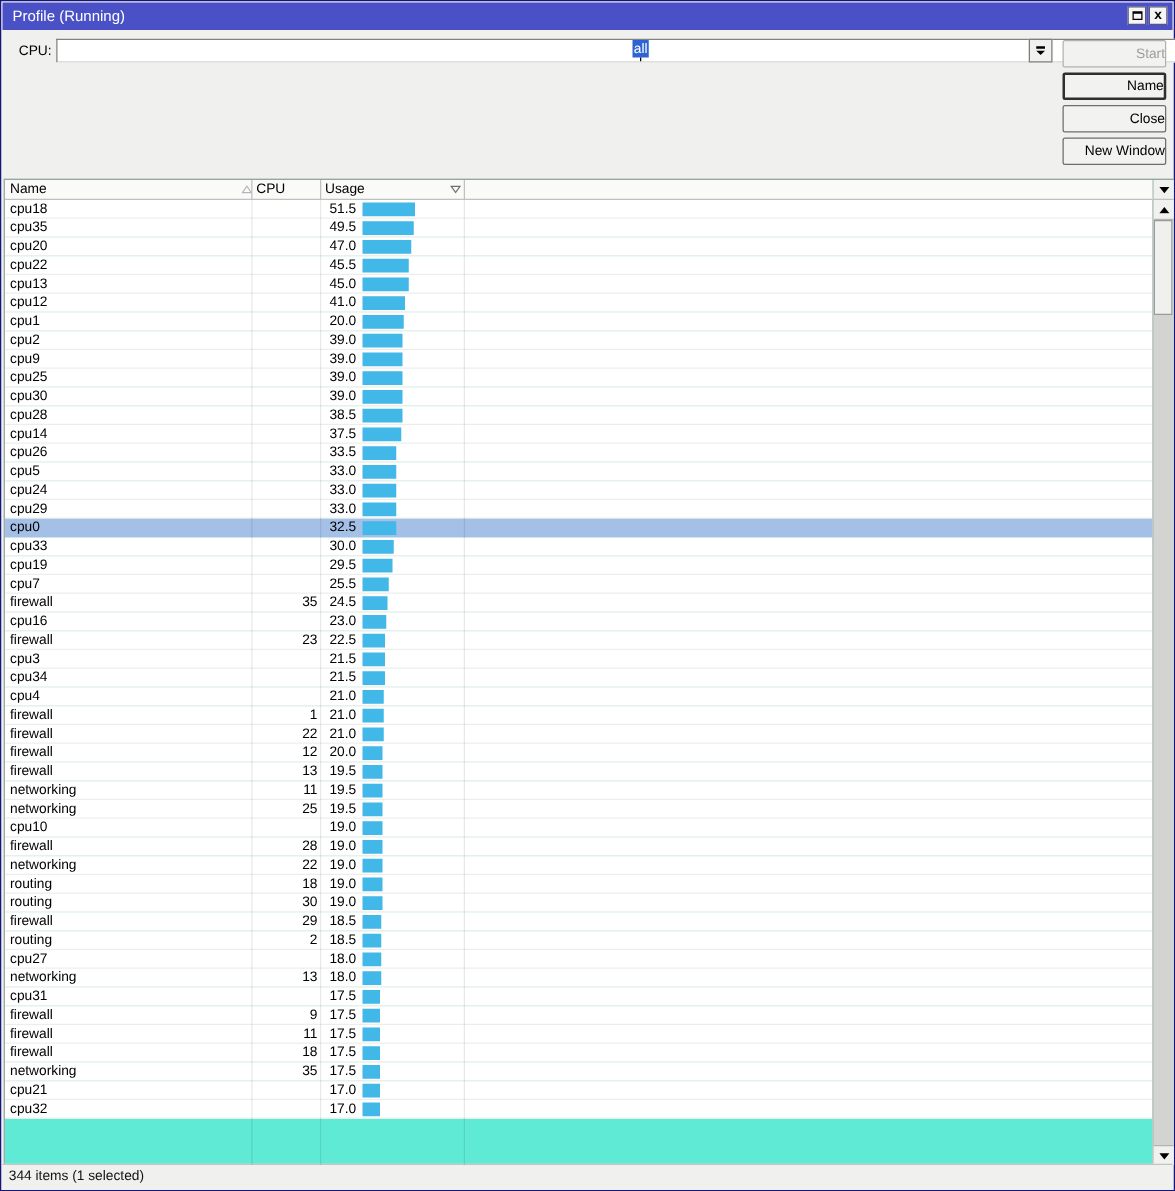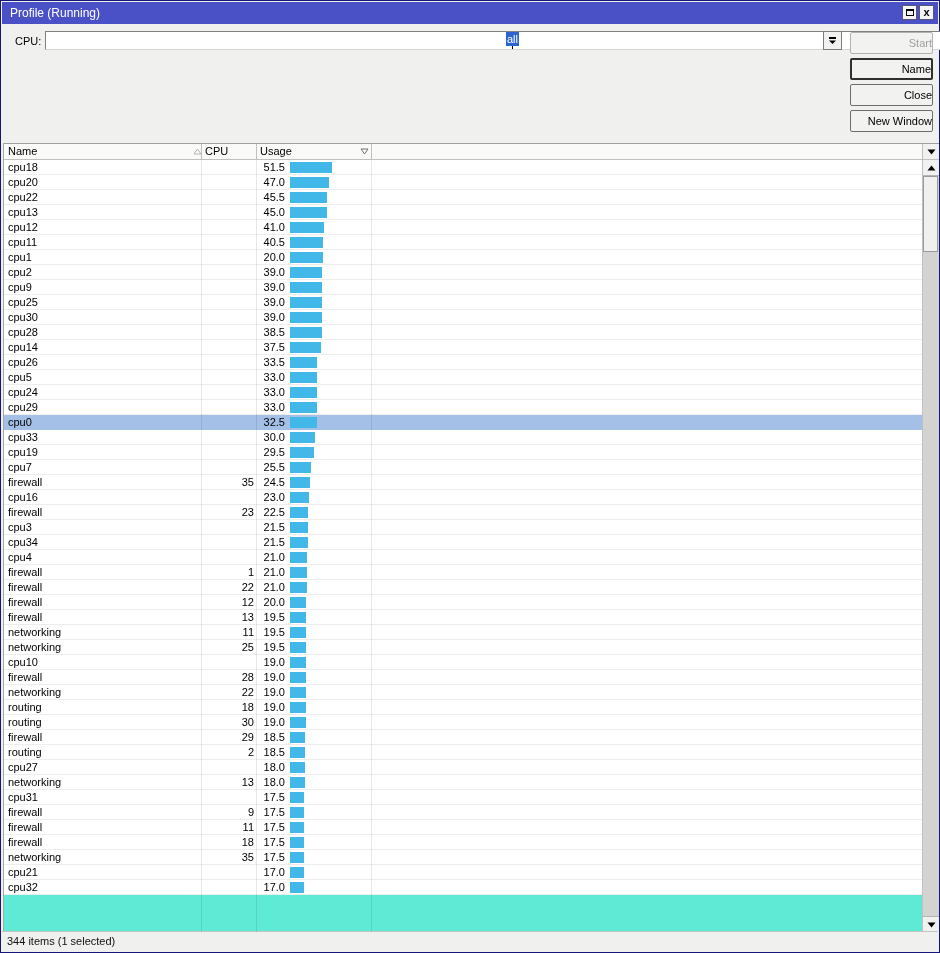--- a/index.html
+++ b/index.html
@@ -141,20 +141,26 @@
     </div>
 
     <div class="tbody">
         <div class="row">
     <div class="cell c-name">cpu18</div>
     <div class="cell c-cpu"></div>
     <div class="cell c-usage">51.5</div>
     <div class="usage-bar" style="width: 42px;"></div>
   </div>
         <div class="row">
+    <div class="cell c-name">cpu35</div>
+    <div class="cell c-cpu"></div>
+    <div class="cell c-usage">49.5</div>
+    <div class="usage-bar" style="width: 41px;"></div>
+  </div>
+        <div class="row">
     <div class="cell c-name">cpu20</div>
     <div class="cell c-cpu"></div>
     <div class="cell c-usage">47.0</div>
     <div class="usage-bar" style="width: 39px;"></div>
   </div>
         <div class="row">
     <div class="cell c-name">cpu22</div>
     <div class="cell c-cpu"></div>
     <div class="cell c-usage">45.5</div>
     <div class="usage-bar" style="width: 37px;"></div>
@@ -163,26 +169,20 @@
     <div class="cell c-name">cpu13</div>
     <div class="cell c-cpu"></div>
     <div class="cell c-usage">45.0</div>
     <div class="usage-bar" style="width: 37px;"></div>
   </div>
         <div class="row">
     <div class="cell c-name">cpu12</div>
     <div class="cell c-cpu"></div>
     <div class="cell c-usage">41.0</div>
     <div class="usage-bar" style="width: 34px;"></div>
-  </div>
-        <div class="row">
-    <div class="cell c-name">cpu11</div>
-    <div class="cell c-cpu"></div>
-    <div class="cell c-usage">40.5</div>
-    <div class="usage-bar" style="width: 33px;"></div>
   </div>
         <div class="row">
     <div class="cell c-name">cpu1</div>
     <div class="cell c-cpu"></div>
     <div class="cell c-usage">20.0</div>
     <div class="usage-bar" style="width: 33px;"></div>
   </div>
         <div class="row">
     <div class="cell c-name">cpu2</div>
     <div class="cell c-cpu"></div>

